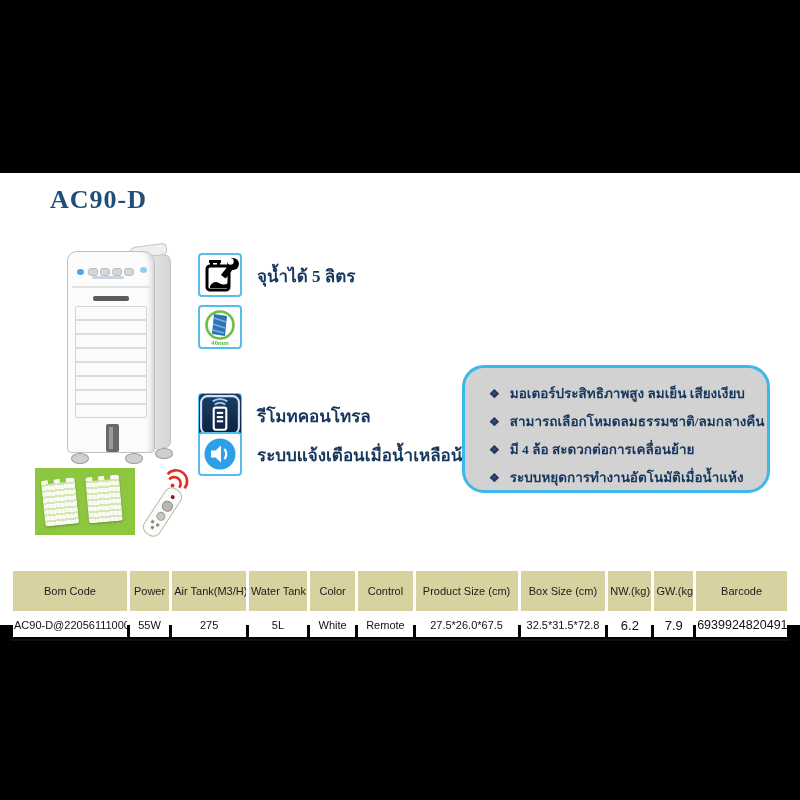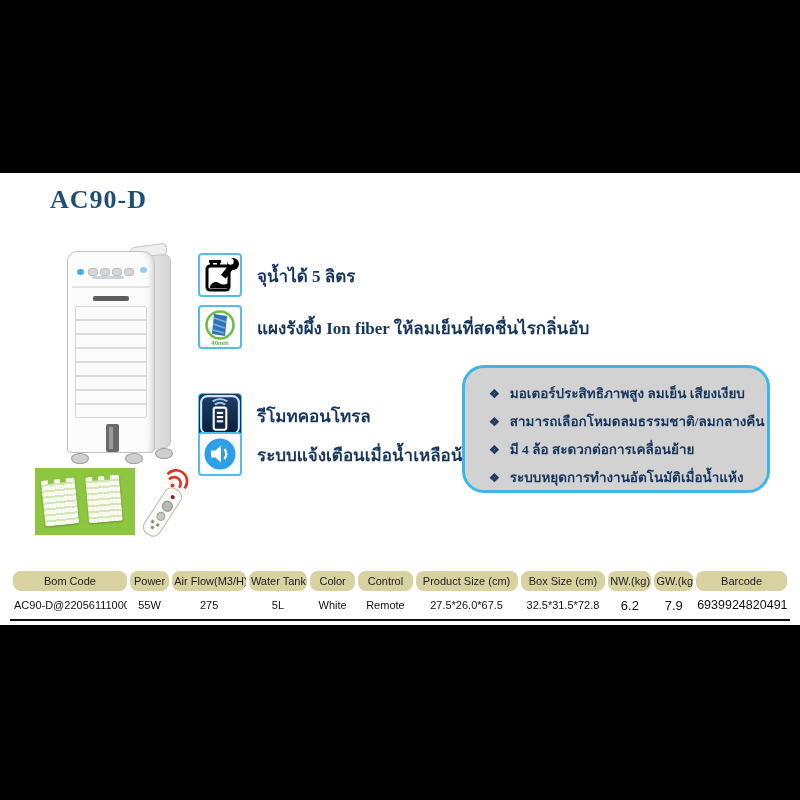--- a/index.html
+++ b/index.html
@@ -74,22 +74,22 @@
   .r-pwr{position:absolute;left:7px;top:6px;width:4px;height:4px;border-radius:50%;background:#7a2030;}
   .r-c1{position:absolute;left:4px;top:13px;width:9px;height:9px;border-radius:50%;background:#b9b9b3;border:1px solid #8f8f88;}
   .r-c2{position:absolute;left:5px;top:26px;width:7px;height:7px;border-radius:50%;background:#c7c7c1;border:1px solid #9b9b94;}
   .r-sq{position:absolute;width:3px;height:3px;background:#8a8a84;}
   .r-sq.s1{left:4px;top:38px;} .r-sq.s2{left:10px;top:38px;} .r-sq.s3{left:7px;top:43px;}
   .r-waves{position:absolute;right:0;top:0;width:34px;height:30px;}
 
   
   .specwrap{position:absolute;left:10px;top:396px;width:780px;border-bottom:2px solid #101010;}
   table.spec{width:100%;border-collapse:separate;border-spacing:3px 2px;table-layout:fixed;}
-  table.spec th{background:#d8d1a0;font-weight:400;font-size:11px;color:#1c1c1c;height:20px;padding:0 2px;
-                overflow:hidden;white-space:nowrap;text-align:center;border-radius:8px;}
+  table.spec th{background:#d8d1a0;font-weight:400;font-size:11px;color:#1c1c1c;height:40px;padding:0 2px;
+                overflow:hidden;white-space:nowrap;text-align:center;}
   table.spec td{background:#fff;font-size:11px;color:#111;height:24px;text-align:center;padding:0 1px;
                 overflow:hidden;white-space:nowrap;}
   table.spec td:nth-child(9),table.spec td:nth-child(10){font-size:13px;}
   table.spec td:nth-child(11){font-size:12.5px;margin-left:44px;}
 </style>
 </head>
 <body>
 
 <div class="stage">
   <div class="sheet">
@@ -136,21 +136,20 @@
 
     <div class="feat f2">
       <span class="tile light">
         <svg viewBox="0 0 40 40">
           <circle cx="20" cy="18" r="13.5" fill="none" stroke="#6abf45" stroke-width="2.6"></circle>
           <polygon points="14,7 27,9 25,29 12,27" fill="#2e74b5"></polygon>
           <path d="M14 11 L26 15 M13 17 L25 21 M13 23 L24 26" stroke="#7fb2e0" stroke-width="1.5" fill="none"></path>
         </svg>
         <span class="badge40">40mm</span>
       </span>
-      <span class="txt">แผงรังผึ้ง Ion fiber ให้ลมเย็นที่สดชื่นไรกลิ่นอับ</span>
     </div>
 
 
     <div class="feat f4">
       <span class="tile navy2">
         <svg viewBox="0 0 40 40">
           <rect x="2" y="2" width="36" height="36" rx="6" fill="none" stroke="#cfe3f5" stroke-width="2"></rect>
           <rect x="14" y="13" width="12" height="21" rx="2" fill="none" stroke="#fff" stroke-width="2"></rect>
           <rect x="17" y="17" width="6" height="2" fill="#fff"></rect>
           <rect x="17" y="21" width="6" height="2" fill="#fff"></rect>
@@ -233,21 +232,21 @@
             <col style="width:13.7%">
             <col style="width:11.4%">
           <col style="width:5.8%">
             <col style="width:5.2%">
             <col style="width:12.2%">
         </colgroup>
         <tbody>
             <tr>
           <th>Bom Code</th>
           <th>Power</th>
-          <th>Air Flow(M3/H)</th>
+          <th>Air Tank(M3/H)</th>
           <th>Water Tank</th>
           <th>Color</th>
           <th>Control</th>
           <th>Product Size (cm)</th>
           <th>Box Size (cm)</th>
           <th>NW.(kg)</th>
           <th>GW.(kg)</th>
           <th>Barcode</th>
         </tr>
         <tr>

